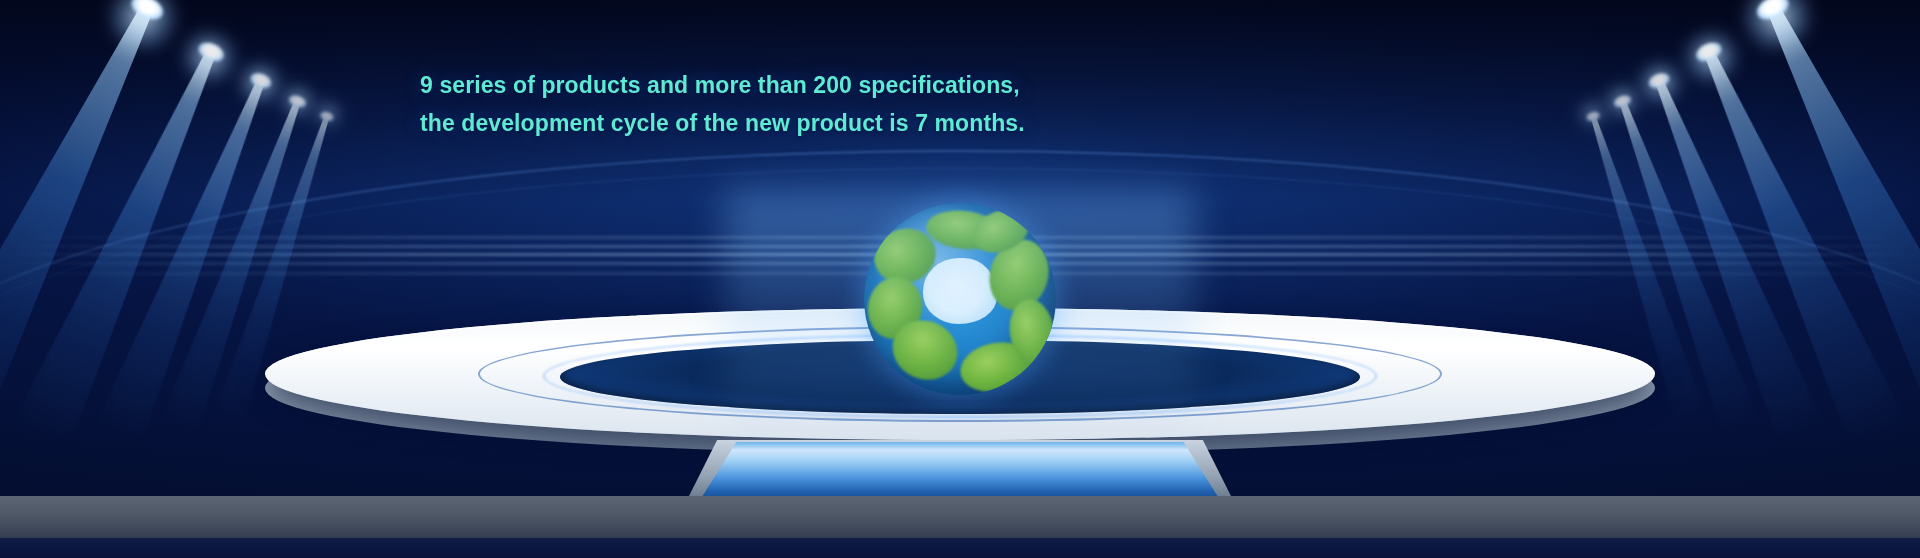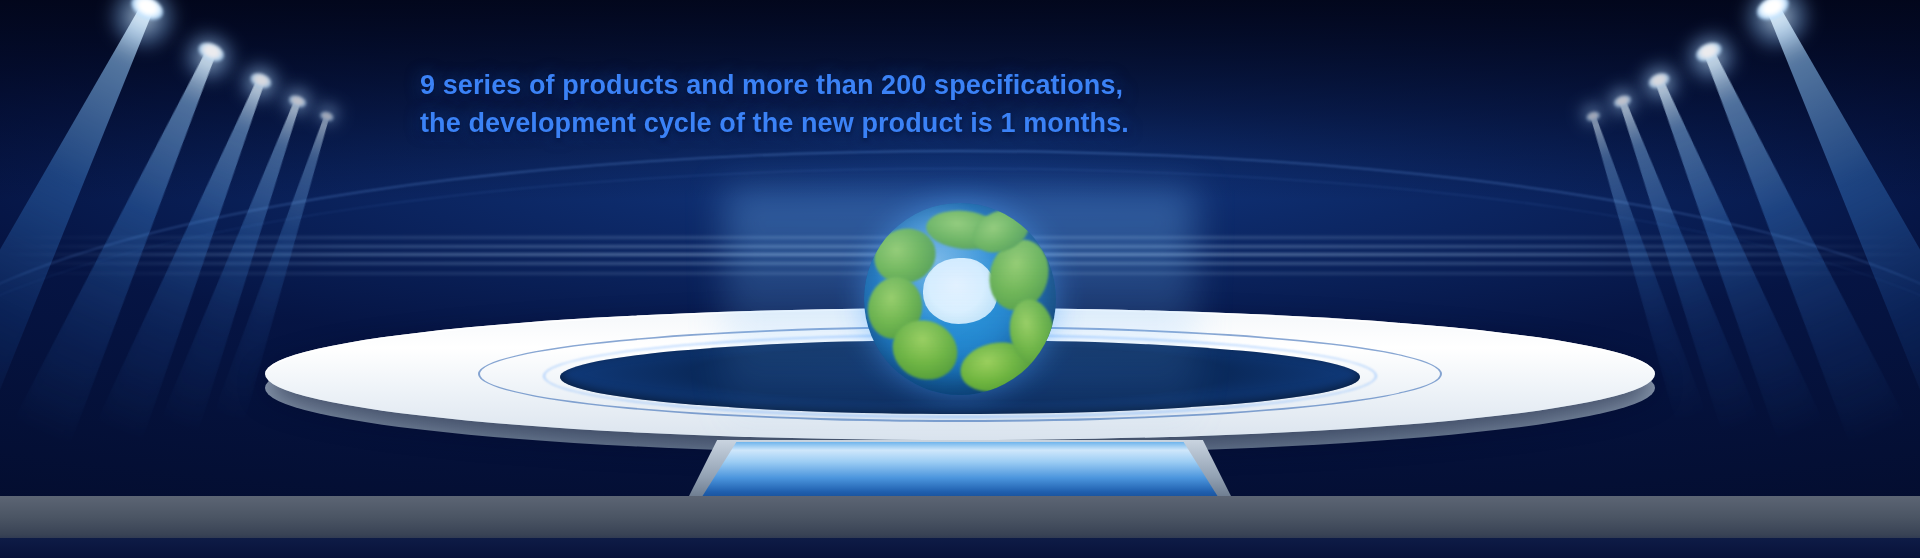--- a/index.html
+++ b/index.html
@@ -91,21 +91,21 @@
     box-shadow:0 0 30px rgba(70,160,255,.5), inset -16px -14px 34px rgba(2,24,60,.62);
     overflow:hidden;}
   .ice{position:absolute;left:50%;top:46%;transform:translate(-50%,-50%);
     width:74px;height:66px;border-radius:50% 46% 54% 50%/52% 58% 42% 48%;
     background:radial-gradient(ellipse at 45% 40%,#ffffff 0%,#f0fbff 48%,#cfeaf8 78%,#b3dcf2 100%);
     filter:blur(.6px);}
   .land{position:absolute;border-radius:50%;filter:blur(.8px);
     background:radial-gradient(ellipse at 40% 35%,#9fd24a 0%,#6fb52f 45%,#3f8a25 100%);}
   
   .headline{position:absolute;left:420px;top:66px;z-index:40;
-    color:#3b82f6;font-weight:bold;font-size:27px;line-height:38px;
+    color:#5eead4;font-weight:bold;font-size:23px;line-height:38px;
     letter-spacing:.1px;
     text-shadow:0 2px 6px rgba(0,8,40,.85),0 0 16px rgba(40,110,210,.55);}
   .headline .ln{display:block;white-space:nowrap;}
 </style>
 </head>
 <body>
 
 <div id="stage-banner">
 
   <div class="bg-base"></div>
@@ -171,21 +171,21 @@
       </div>
       <div class="spot" style="left: 1593px; top: 116px; transform: rotate(-18deg); opacity: 0.62;">
         <div class="glow" style="width: 33.6px; height: 26.6px;"></div>
         <div class="beam" style="width: 32px; height: 315px;"></div>
         <div class="head" style="width: 14px; height: 8.68px;"></div>
       </div>
     </div>
 
   <div class="headline">
     <span class="ln">9 series of products and more than 200 specifications,</span>
-    <span class="ln">the development cycle of the new product is 1 months.</span>
+    <span class="ln">the development cycle of the new product is 7 months.</span>
   </div>
 
   <div class="stage-wrap">
     <div class="stage-edge"></div>
     <div class="stage-disc"></div>
     <div class="stage-ring-o"></div>
     <div class="stage-ring-i"></div>
     <div class="stage-ring-glow"></div>
 
     <div class="globe" id="globe">

